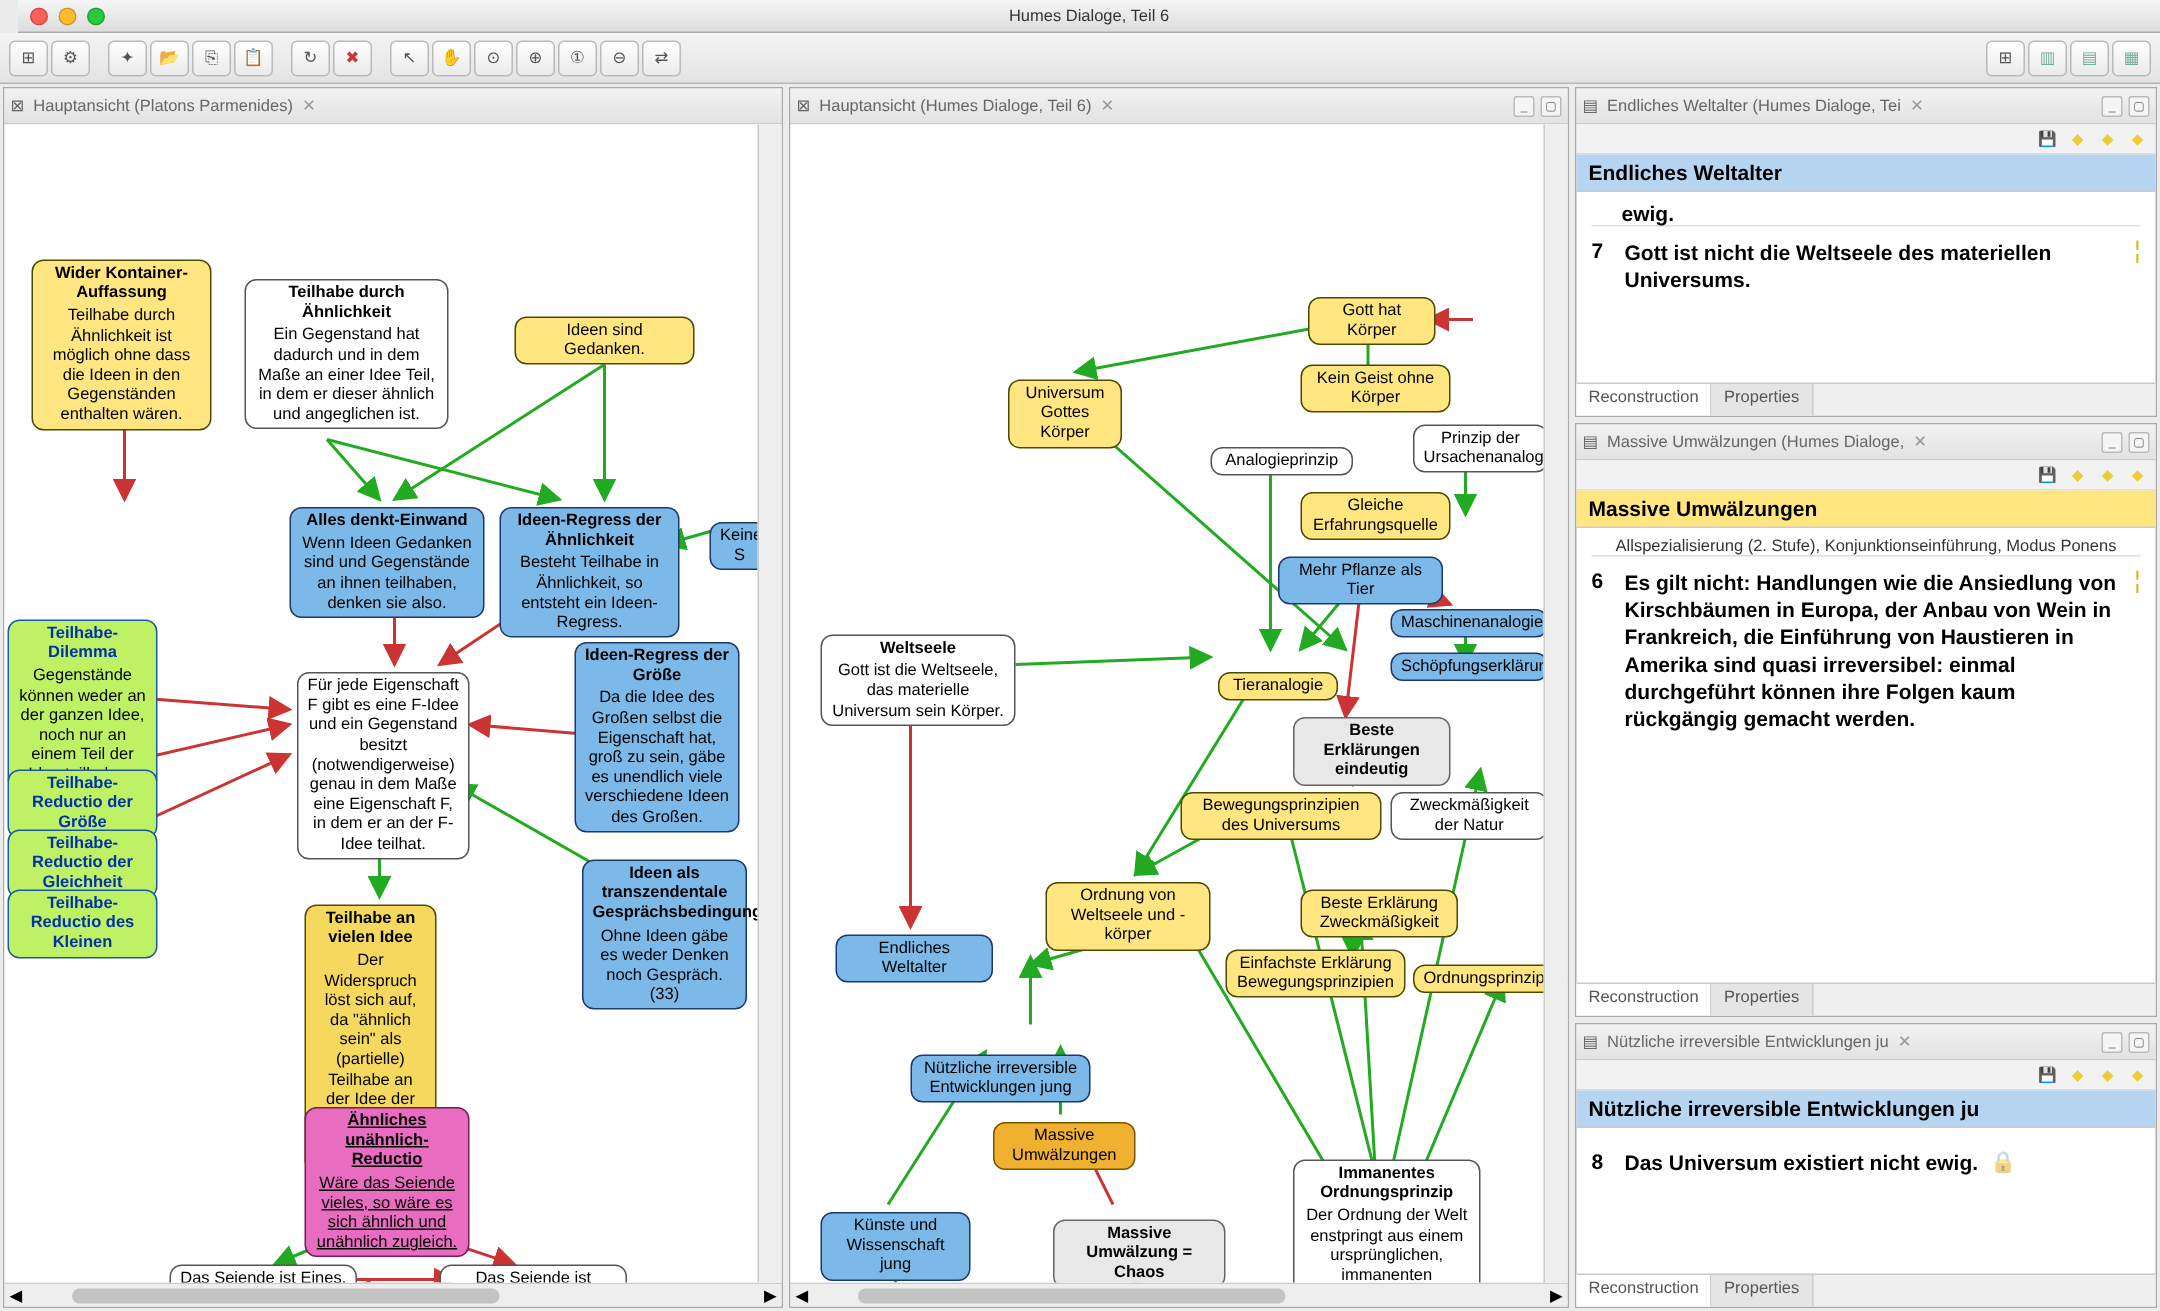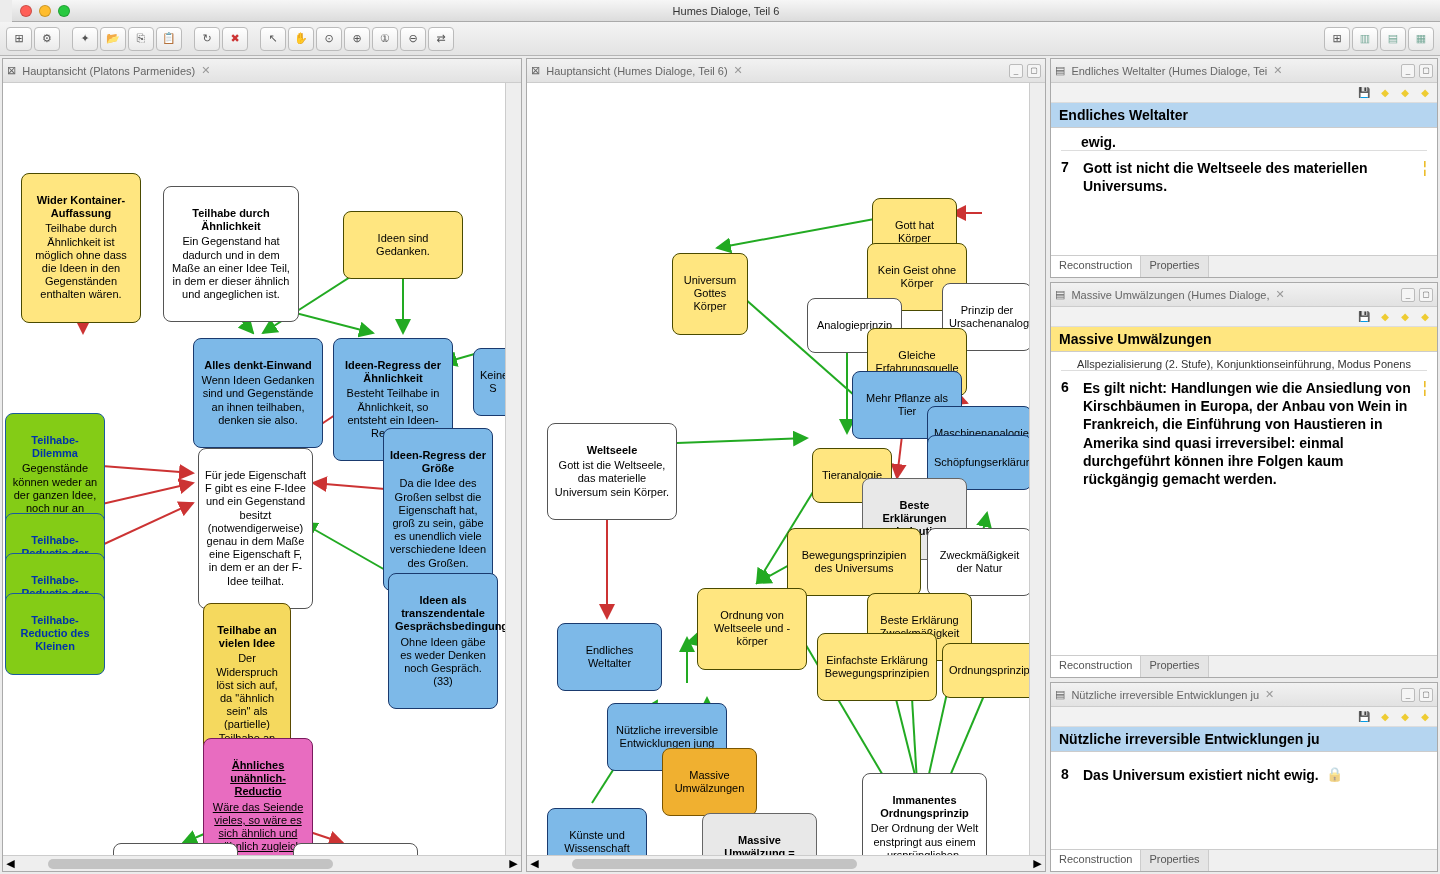--- a/index.html
+++ b/index.html
@@ -17,29 +17,29 @@
 .pane { display: flex; flex-direction: column; border: 1px solid #aaa; margin: 2px; background: #fff; min-width: 0; }
 .pane.left { width: 520px; } .pane.mid { width: 520px; }
 .tabbar { height: 24px; background: linear-gradient(#f2f2f2,#e2e2e2); display: flex; align-items: center; padding: 0 4px; gap: 6px; font-size: 12px; color: #666; border-bottom: 1px solid #ccc; }
 .tabbar .close-x { color: #999; }
 .tabbar .winbtns { margin-left: auto; display: flex; gap: 4px; }
 .wb { width: 14px; height: 14px; border: 1px solid #bbb; border-radius: 2px; background: #f5f5f5; font-size: 8px; display: flex; align-items: center; justify-content: center; color: #666;}
 .canvas { flex: 1; position: relative; overflow: hidden; background: #fff; }
 .hscroll { height: 16px; background: #eee; border-top: 1px solid #ccc; display: flex; align-items: center; }
 .hscroll .thumb { height: 10px; background: #c3c3c3; border-radius: 5px; margin: 0 30px; flex: 1; max-width: 55%; }
 .vscroll { position: absolute; right: 0; top: 0; bottom: 0; width: 16px; background: #eee; border-left: 1px solid #ccc; }
-.node { position: absolute; border-radius: 8px; padding: 20px 6px; text-align: center; font-size: 10px; line-height: 1.2; border: 1px solid #333; }
+.node { position: absolute; border-radius: 8px; padding: 2px 6px; text-align: center; font-size: 10px; line-height: 1.2; border: 1px solid #333; }
 .node .t { font-weight: bold; display: block; margin-bottom: 2px; }
 .yellow { background: #ffe680; border-color: #4a4a00; }
 .yellow2 { background: #f5d95e; border-color: #5a4a00; }
 .orange { background: #f0b030; border-color: #7a5500; }
 .white { background: #fff; border-color: #555; }
 .grey { background: #e8e8e8; border-color: #666; font-weight: bold; }
 .blue { background: #7db9e8; border-color: #1a3a6e; }
-.bluetxt { background: #84cc16; border-color: #1a5a9e; color: #0033aa; font-weight: bold; }
+.bluetxt { background: #bef264; border-color: #1a5a9e; color: #0033aa; font-weight: bold; }
 .pink { background: #e86cc0; border-color: #7a1a5e; text-decoration: underline; }
 svg.edges { position: absolute; inset: 0; width: 100%; height: 100%; }
 .sidepanel { display: flex; flex-direction: column; border: 1px solid #aaa; background: #fff; margin: 2px; flex: 1; min-height: 0;}
 .side-tb { height: 20px; background: #f2f2f2; display: flex; align-items: center; justify-content: flex-end; gap: 4px; padding: 0 4px; border-bottom: 1px solid #ddd;}
 .sicon { width: 16px; height: 16px; display: flex; align-items: center; justify-content: center; font-size: 10px; color: #777;}
 .side-header { padding: 4px 8px; font-size: 14px; font-weight: bold; border-bottom: 1px solid #ccc; }
 .sh-blue { background: #b5d5f0; }
 .sh-yellow { background: #ffe680; }
 .side-body { flex: 1; padding: 6px 10px; overflow: hidden; font-size: 13px; }
 .sb-item { display: flex; gap: 8px; padding: 8px 0; border-top: 1px solid #ddd; }

